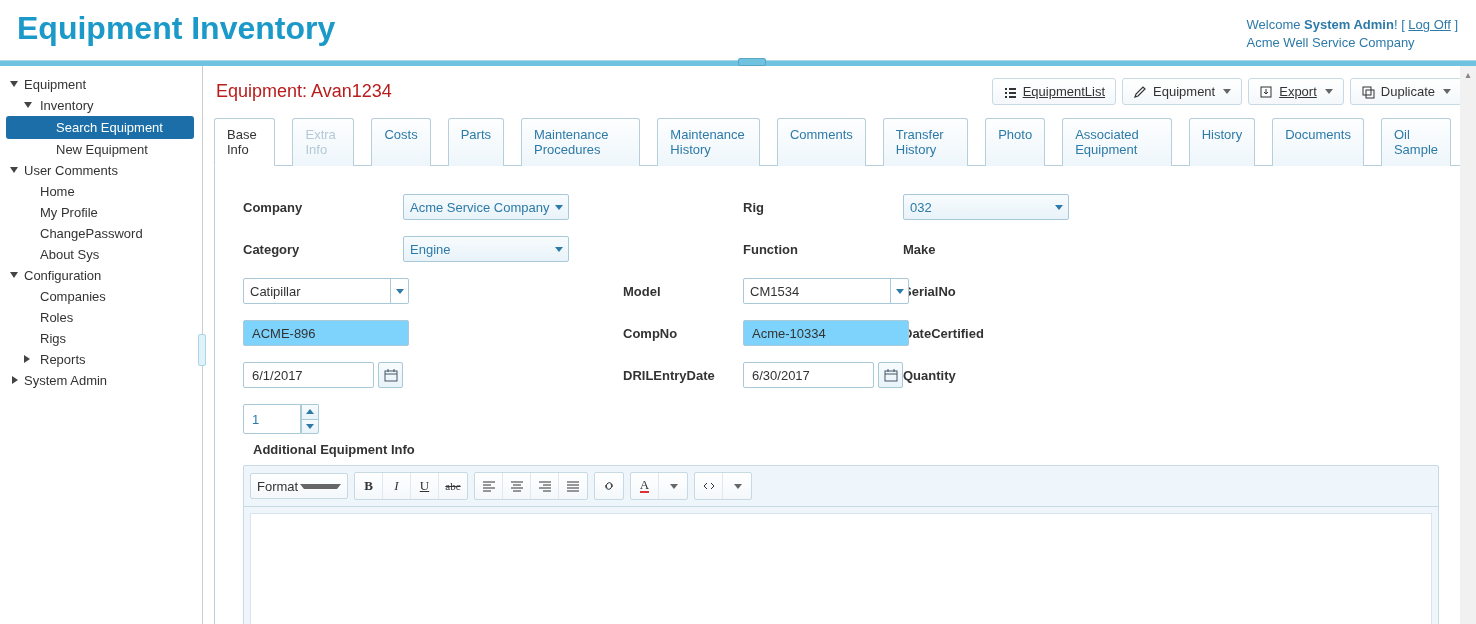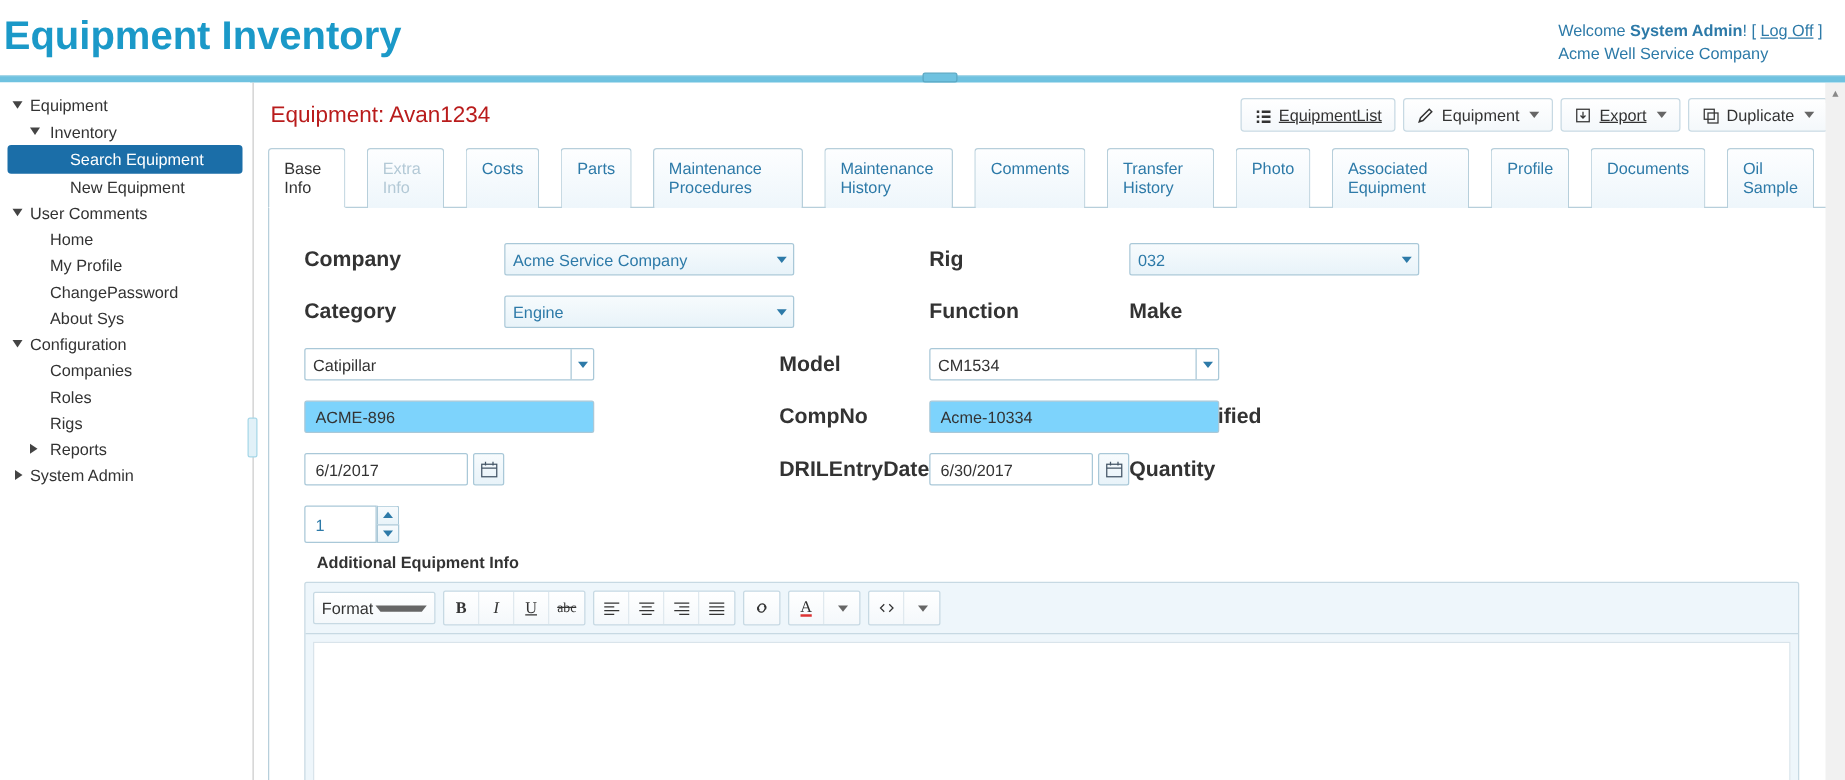--- a/index.html
+++ b/index.html
@@ -1,18 +1,18 @@
 <!DOCTYPE html>
 <html><head>
 <meta charset="utf-8">
 <style>
   * { box-sizing: border-box; }
   html, body { margin:0; padding:0; font-family: Arial, Helvetica, sans-serif; font-size:13px; color:#333; background:#fff; }
   .topbar { position:relative; height:60px; }
-  .app-title { position:absolute; left:3px; top:10px; font-size:32px; font-weight:bold; color:#1b99c8; }
+  .app-title { position:absolute; left:17px; top:10px; font-size:32px; font-weight:bold; color:#1b99c8; }
   .welcome { position:absolute; right:18px; top:16px; text-align:left; color:#2d7aa8; font-size:13px; line-height:1.4;}
   .welcome b { color:#2d7aa8; }
   .welcome .logoff { text-decoration: underline; cursor:pointer; }
   .divider { height:6px; background:#6fc2e0; border-top:1px solid #a6d7e8; position:relative;}
   .divider::after{content:""; position:absolute; left:50%; top:-3px; width:26px; height:6px; background:#6fc2e0; border:1px solid #5aa8c4; border-radius:2px;}
   .layout { display:flex; height:calc(624px - 66px); }
   .sidebar { width:200px; flex:0 0 200px; padding:8px 6px; background:#fff; font-size:13px; color:#333; position:relative;}
   .sidebar ul { list-style:none; margin:0; padding:0;}
   .tree-item { padding:3px 4px 3px 18px; cursor:pointer; color:#333; position:relative;}
   .tree-item.l2 { padding-left:34px;}
@@ -36,23 +36,23 @@
   .tb-btn.noul .label{ text-decoration:none;}
   .tb-icon { width:14px; height:14px; display:inline-block; }
   .caret-sm{ display:inline-block; width:0;height:0;border-left:4px solid transparent;border-right:4px solid transparent;border-top:5px solid #666; margin-left:2px;}
   .tabs { border-bottom:1px solid #b7cfdb; display:flex; gap:0; padding-left:0; margin-top:4px;}
   .tab { padding:8px 12px; border:1px solid #b7cfdb; border-bottom:none; background:linear-gradient(#fdfeff,#eef6fb); color:#2d7aa8; cursor:pointer; font-size:13px; border-radius:3px 3px 0 0; margin-right:17px; position:relative; top:1px;}
   .tab.active{ background:#fff; color:#333; border-bottom:1px solid #fff;}
   .tab.disabled{ color:#b3c9d6; cursor:default;}
   .tab-body{ border:1px solid #b7cfdb; border-top:none; padding:28px 28px 18px 28px; background:#fff;}
   .form-grid{ display:grid; grid-template-columns: 160px 220px 120px 160px 220px; row-gap:16px; align-items:center;}
   .form-grid .spacer{}
-  .lbl{ font-weight:bold; color:#333; font-size:17px;}
+  .lbl{ font-weight:bold; color:#333; font-size:13px;}
   .select, .combo, .textin {
-    height:26px; border:1px solid #a9c8d8; border-radius:2px; display:flex; align-items:center; background:linear-gradient(#f7fbfd,#e8f3f9); padding:0 6px; position:relative; width:232px; cursor:pointer;
+    height:26px; border:1px solid #a9c8d8; border-radius:2px; display:flex; align-items:center; background:linear-gradient(#f7fbfd,#e8f3f9); padding:0 6px; position:relative; width:166px; cursor:pointer;
   }
   .select .val, .combo .val{ flex:1; color:#2d7aa8;}
   .select .dd, .combo .dd{ width:18px; height:100%; border-left:1px solid #a9c8d8; display:flex; align-items:center; justify-content:center; margin-right:-6px;}
   .select.full-dd .dd{ border-left:none;}
   .textin{ background:#7dd3fc; cursor:text;}
   .textin input{ border:none; outline:none; width:100%; font-size:13px; color:#333; background:transparent;}
   .datein{ background:#fff; width:138px; cursor:text;}
   .date-wrap{ display:flex; gap:4px; align-items:center;}
   .cal-btn{ width:26px; height:26px; border:1px solid #a9c8d8; border-radius:2px; background:linear-gradient(#f7fbfd,#e8f3f9); display:flex; align-items:center; justify-content:center; cursor:pointer;}
   .spin-wrap{ display:flex;}
@@ -162,21 +162,21 @@
         <div class="tab active">Base Info</div>
         <div class="tab disabled">Extra Info</div>
         <div class="tab">Costs</div>
         <div class="tab">Parts</div>
         <div class="tab">Maintenance Procedures</div>
         <div class="tab">Maintenance History</div>
         <div class="tab">Comments</div>
         <div class="tab">Transfer History</div>
         <div class="tab">Photo</div>
         <div class="tab">Associated Equipment</div>
-        <div class="tab">Profile</div>
+        <div class="tab">History</div>
         <div class="tab">Documents</div>
         <div class="tab">Oil Sample</div>
       </div>
 
     <div class="tab-body">
       <div class="form-grid">
         <div class="lbl">Company</div>
         <div class="select full-dd">
             <span class="val">Acme Service Company</span>
             <span class="dd">

